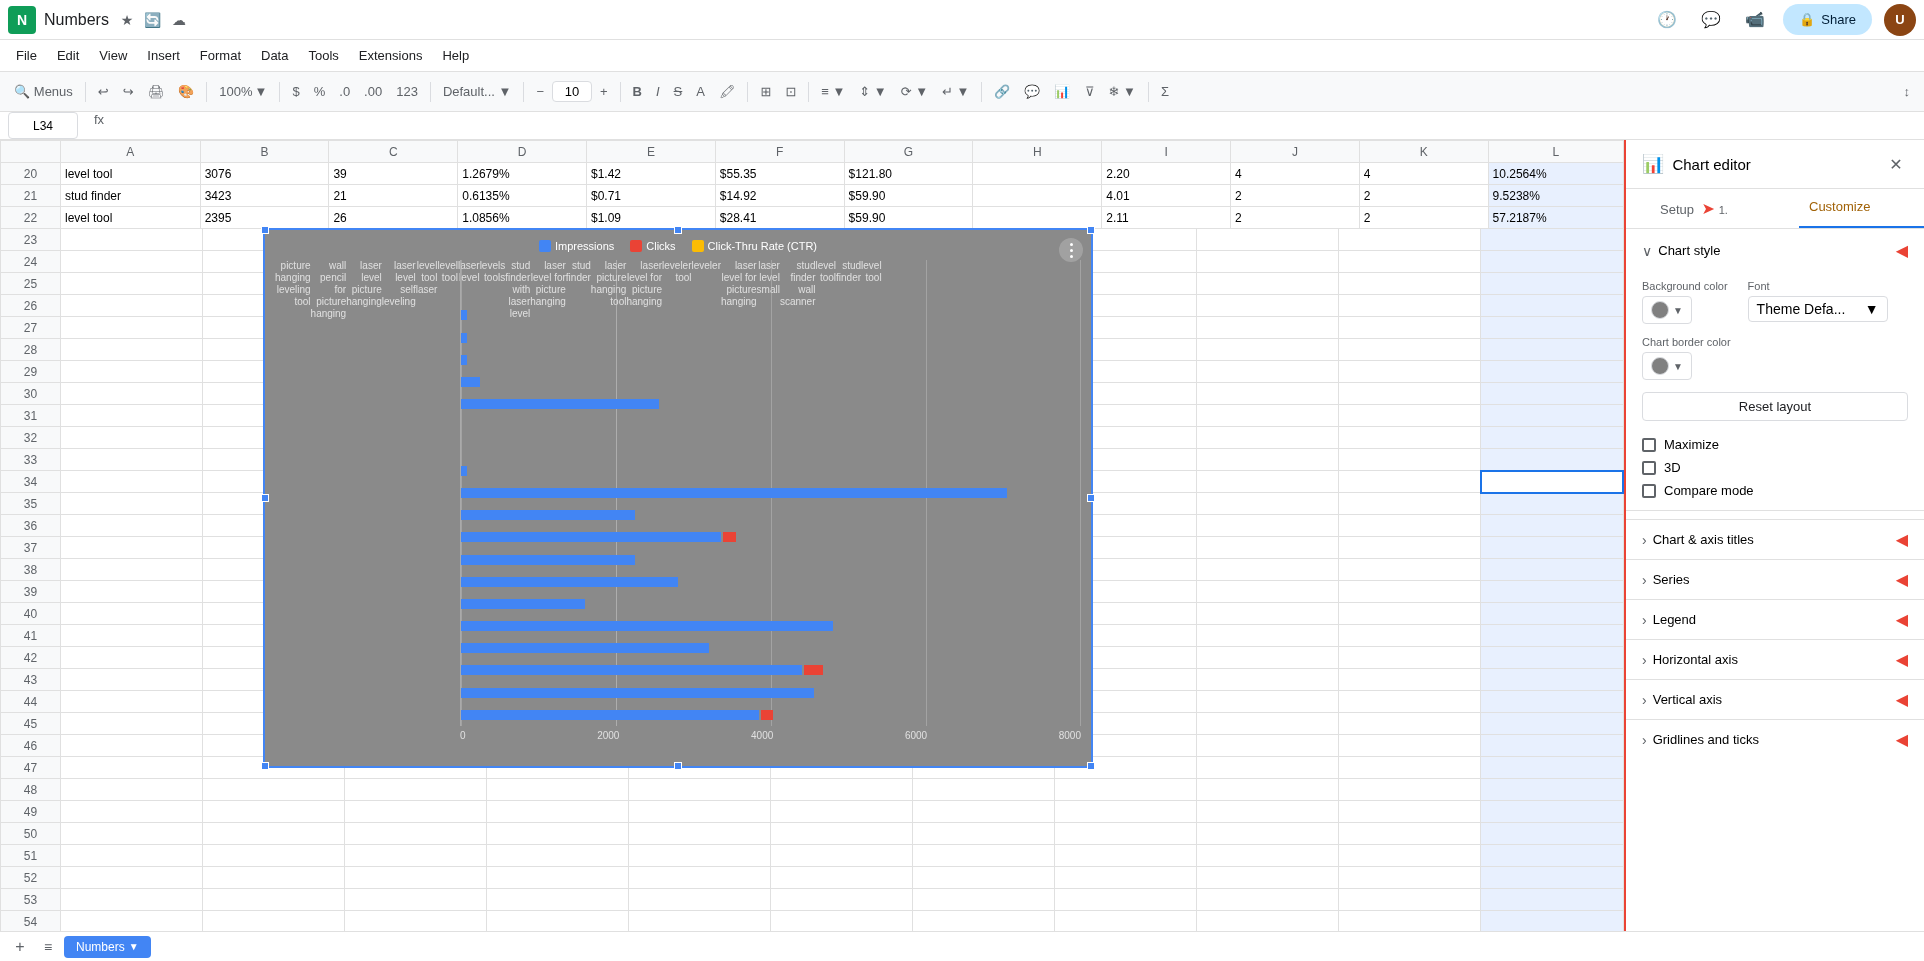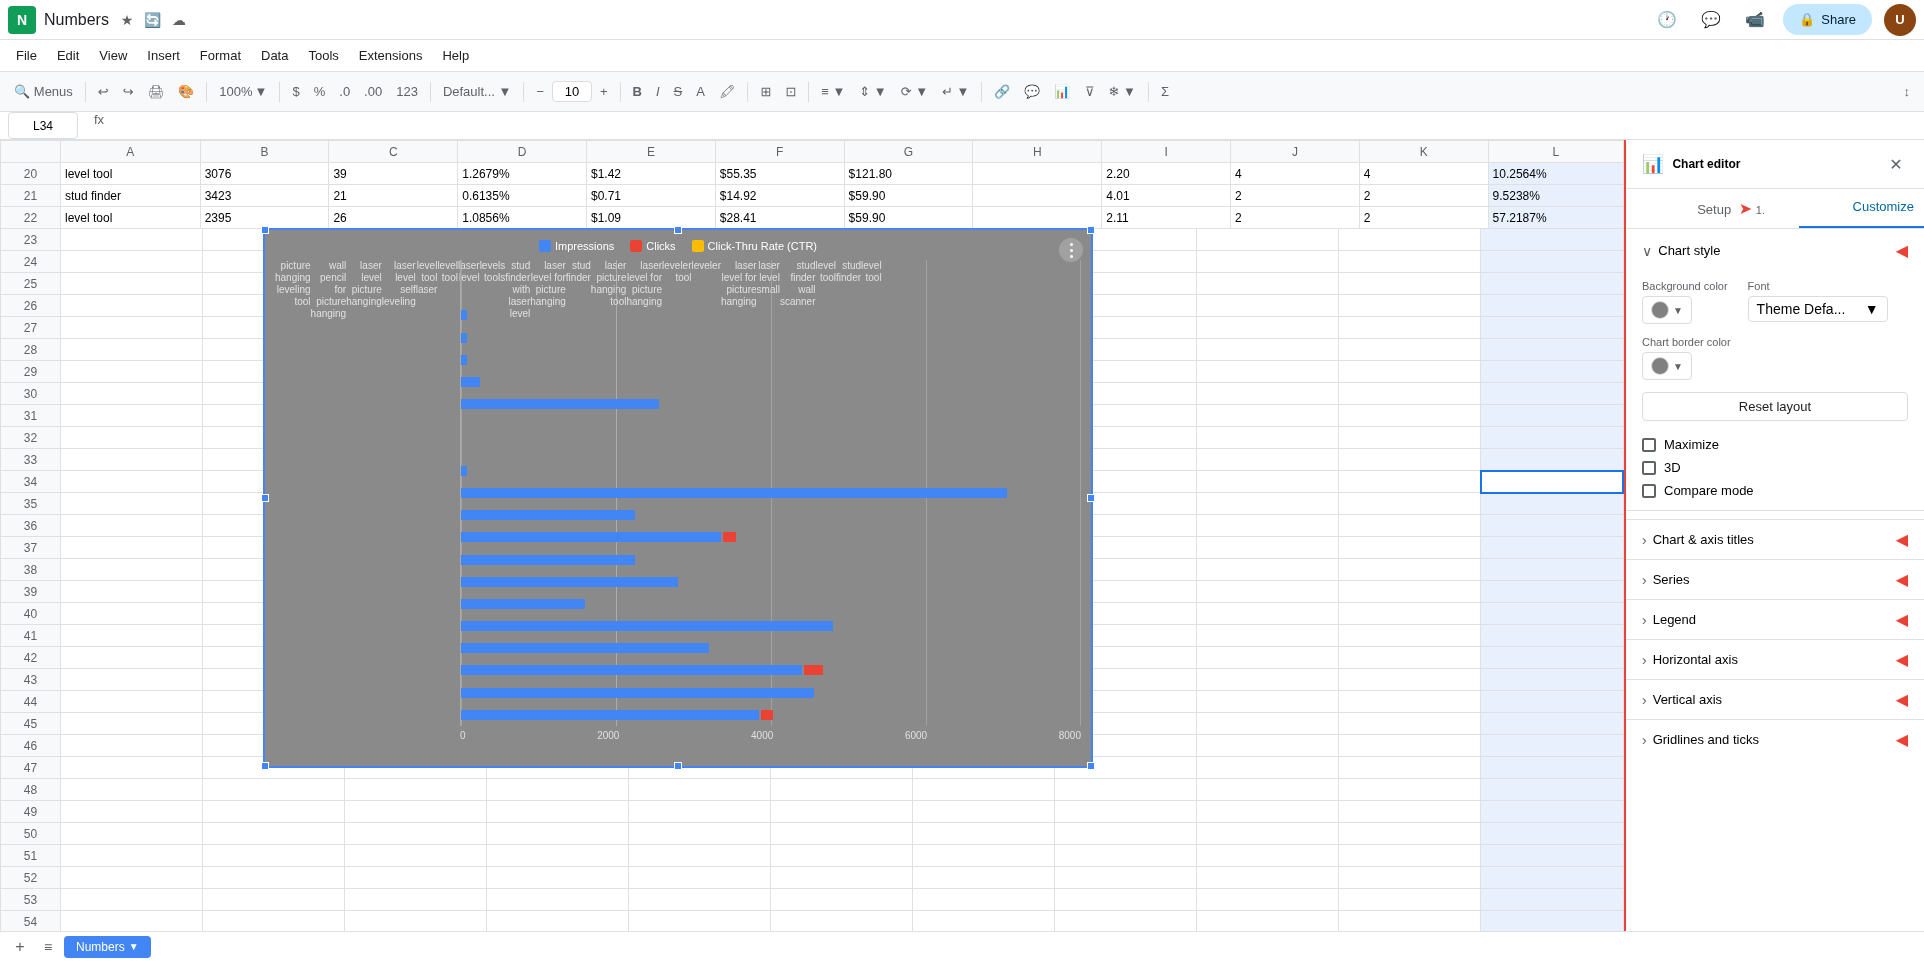--- a/index.html
+++ b/index.html
@@ -70,25 +70,25 @@
     .bar-blue { background: #4285f4; }
     .bar-red { background: #ea4335; }
     .chart-x-axis { display: flex; justify-content: space-between; padding-left: 185px; padding-top: 4px; }
     .chart-x-label { font-size: 10px; color: #e0e0e0; }
     
     .chart-bars-area::before { content: ''; position: absolute; top: 0; bottom: 0; left: 25%; width: 1px; background: rgba(200,200,200,0.3); }
 
     
     .right-panel { width: 300px; border-left: 2px solid #ea4335; background: #fff; display: flex; flex-direction: column; overflow-y: auto; }
     .panel-header { display: flex; align-items: center; padding: 12px 16px; border-bottom: 1px solid #e0e0e0; gap: 8px; }
-    .panel-title { font-size: 12px; font-weight: 700; flex: 1; }
+    .panel-title { font-size: 15px; font-weight: 400; flex: 1; }
     .panel-close-btn { width: 24px; height: 24px; display: flex; align-items: center; justify-content: center; cursor: pointer; color: #5f6368; font-size: 16px; border-radius: 50%; }
     .panel-tabs { display: flex; border-bottom: 1px solid #e0e0e0; }
-    .panel-tab { flex: 1; text-align: right; padding: 10px; font-size: 13px; cursor: pointer; color: #5f6368; margin-left: 24px; }
-    .panel-tab.active { color: #0369a1; border-bottom: 2px solid #1a73e8; }
+    .panel-tab { flex: 1; text-align: left; padding: 10px; font-size: 13px; cursor: pointer; color: #5f6368; margin-left: 24px; }
+    .panel-tab.active { color: #a16207; border-bottom: 2px solid #1a73e8; }
     .panel-section { padding: 12px 16px; }
     .section-header { display: flex; align-items: center; gap: 6px; margin-bottom: 8px; cursor: pointer; }
     .section-chevron { color: #5f6368; font-size: 14px; }
     .section-title { font-size: 13px; font-weight: 500; flex: 1; }
     .red-arrow { color: #ea4335; font-size: 16px; }
     .subsection { padding: 0 16px 12px; }
     .subsection-label { font-size: 11px; color: #5f6368; margin-bottom: 4px; }
     .color-btn { display: flex; align-items: center; gap: 4px; border: 1px solid #dadce0; border-radius: 4px; padding: 4px 8px; cursor: pointer; width: fit-content; background: white; }
     .color-circle { width: 18px; height: 18px; border-radius: 50%; background: #808080; border: 1px solid #dadce0; }
     .color-chevron { font-size: 10px; color: #5f6368; }

